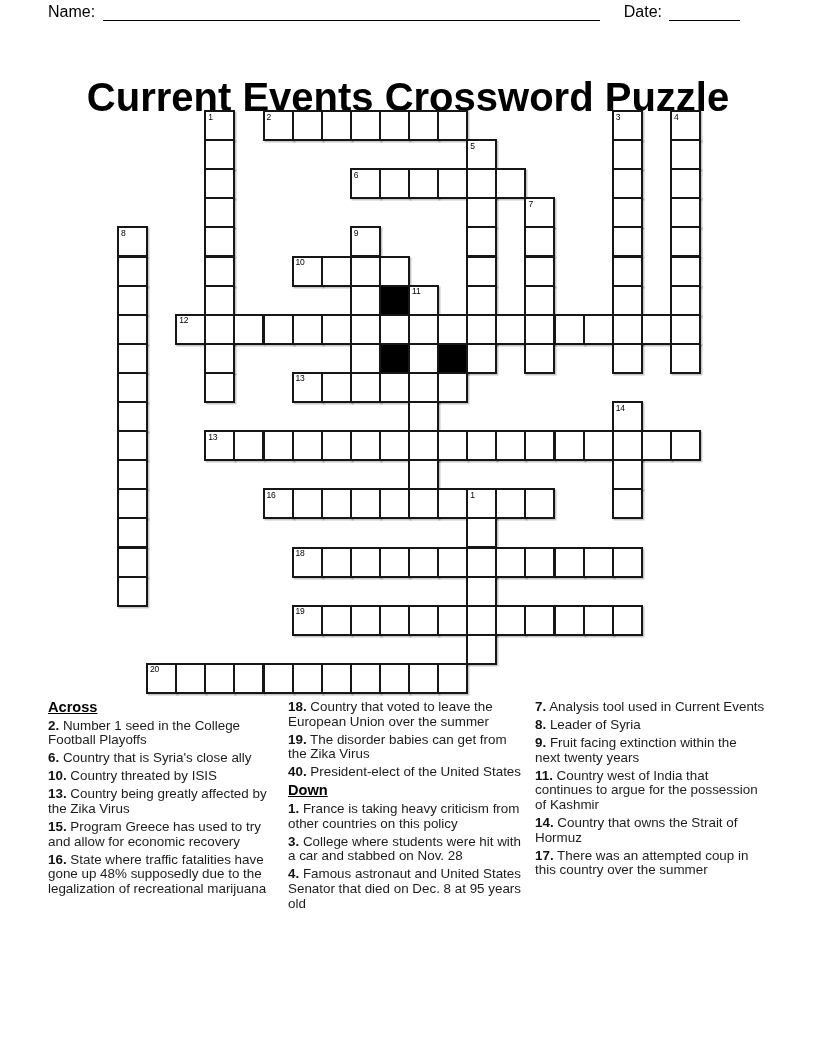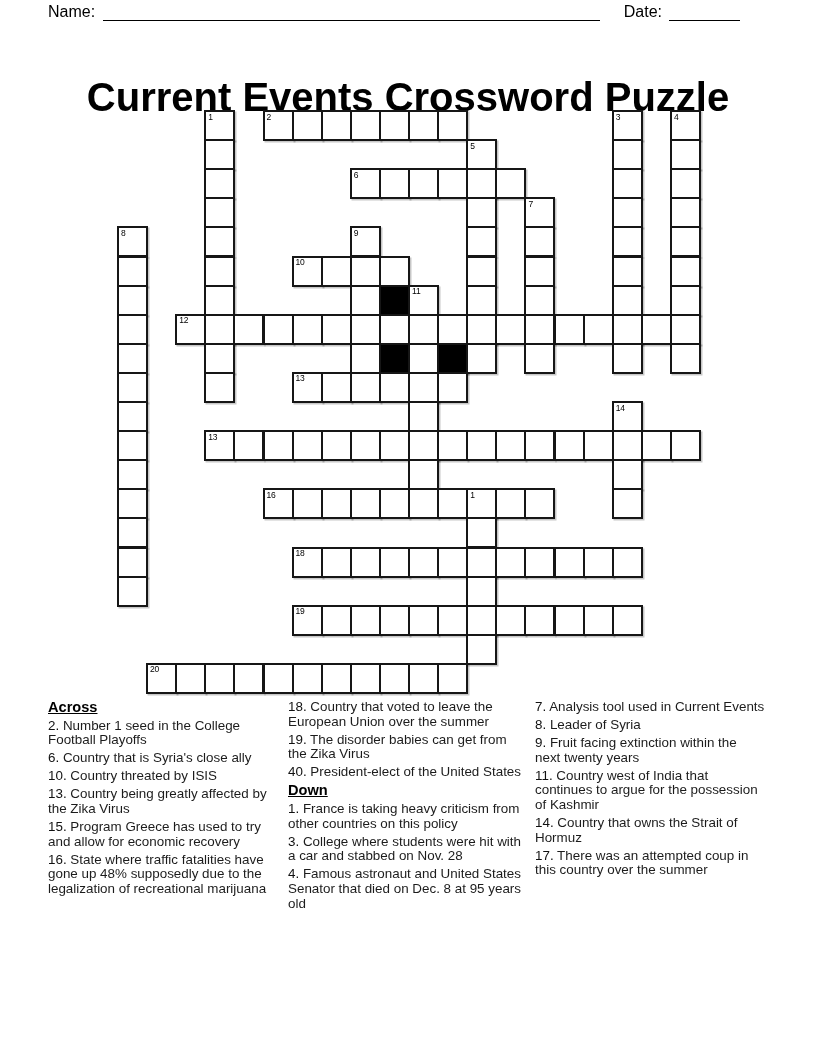--- a/index.html
+++ b/index.html
@@ -39,21 +39,21 @@
     position:absolute; top:0.5px; left:2px;
     font-size:8.5px; line-height:9px; color:#000; letter-spacing:-0.2px;
   }
 
   
   .clue-col { position:absolute; top:700px; font-size:13.4px; line-height:14.6px; color:#1c1c1c; }
   #clue-col-1 { left:48px;  width:238px; }
   #clue-col-2 { left:288px; width:234px; }
   #clue-col-3 { left:535px; width:230px; }
   .clue { margin:0 0 3.5px 0; }
-  .clue b { font-weight:400; color:#111; }
+  .clue b { font-weight:700; color:#111; }
   .clue-heading {
     font-size:14.6px; font-weight:700; text-decoration:underline;
     margin:0 0 4px 0; color:#000;
   }
 </style>
 </head>
 <body>
 
 <div class="page">
 

